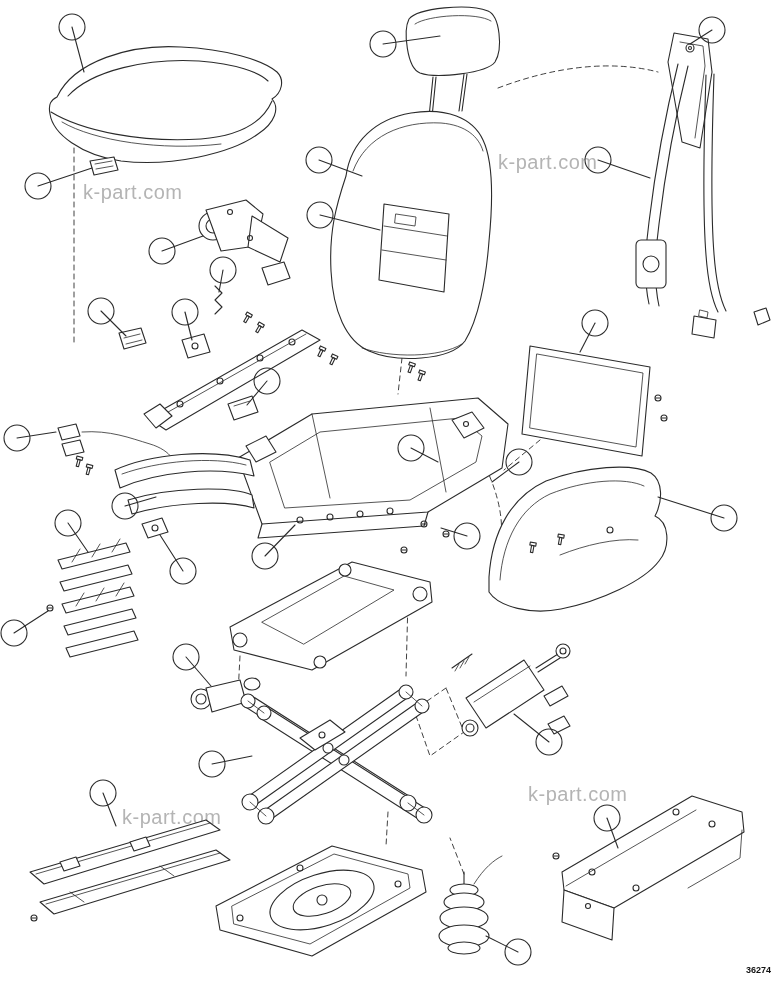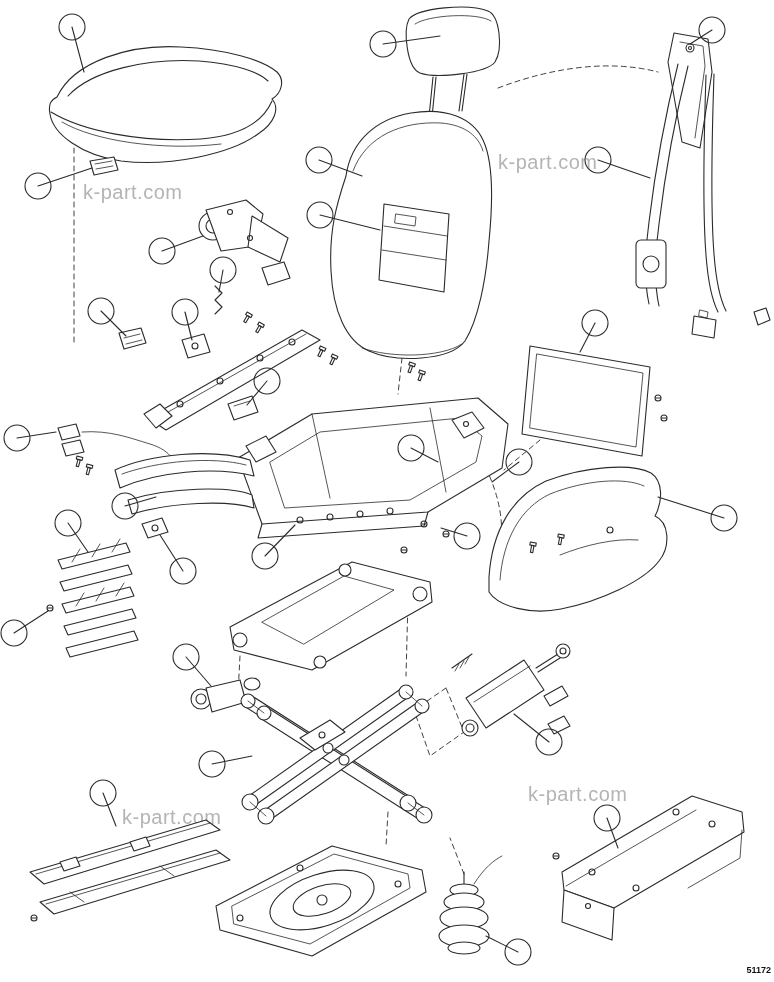--- a/index.html
+++ b/index.html
@@ -449,15 +449,15 @@
           <text x="607" y="822" class="balloon-label"></text>
         </g>
         <g>
           <line x1="518" y1="952" x2="486" y2="936" class="leader"></line>
           <circle cx="518" cy="952" r="13" class="balloon"></circle>
           <text x="518" y="956" class="balloon-label"></text>
         </g>
       </g>
 </svg>
 
-<div class="fig-number">51172</div>
+<div class="fig-number">36274</div>
 
 </div>
 
 </body></html>

